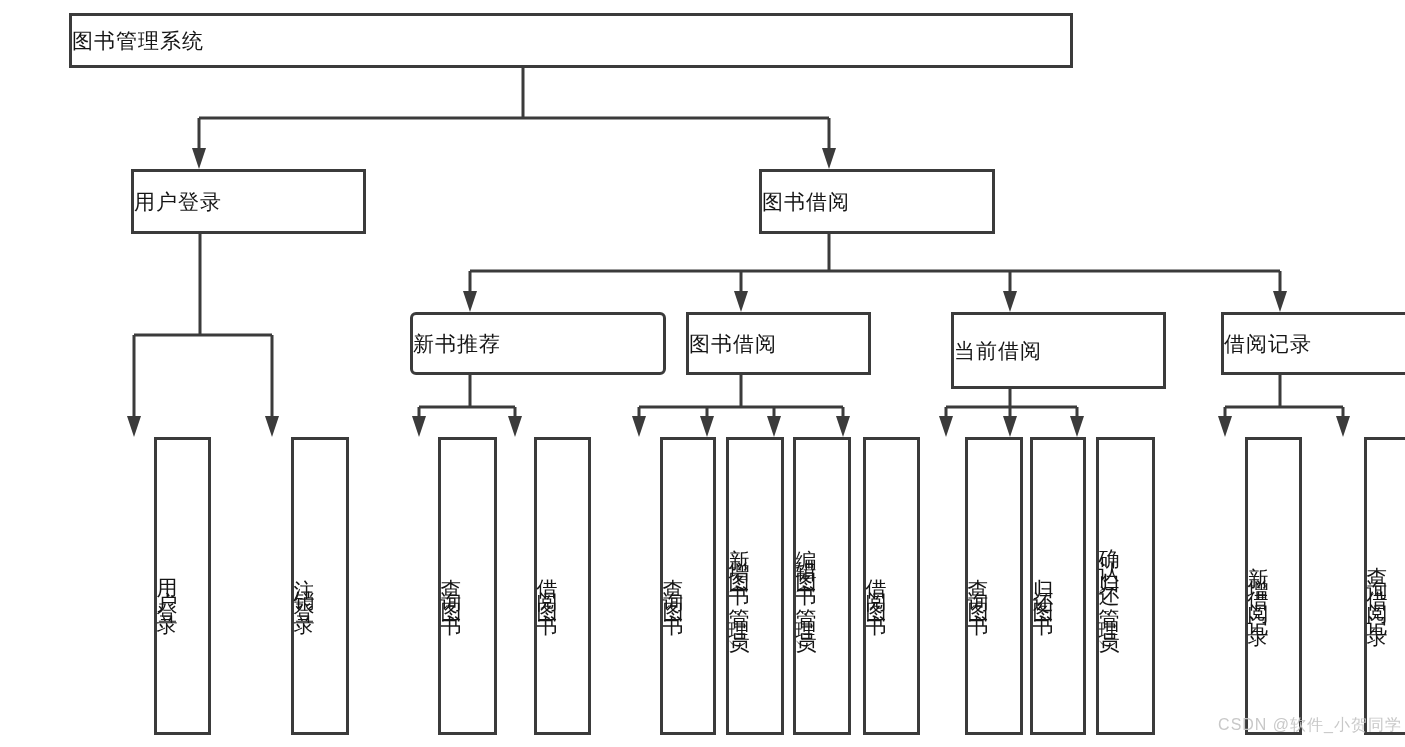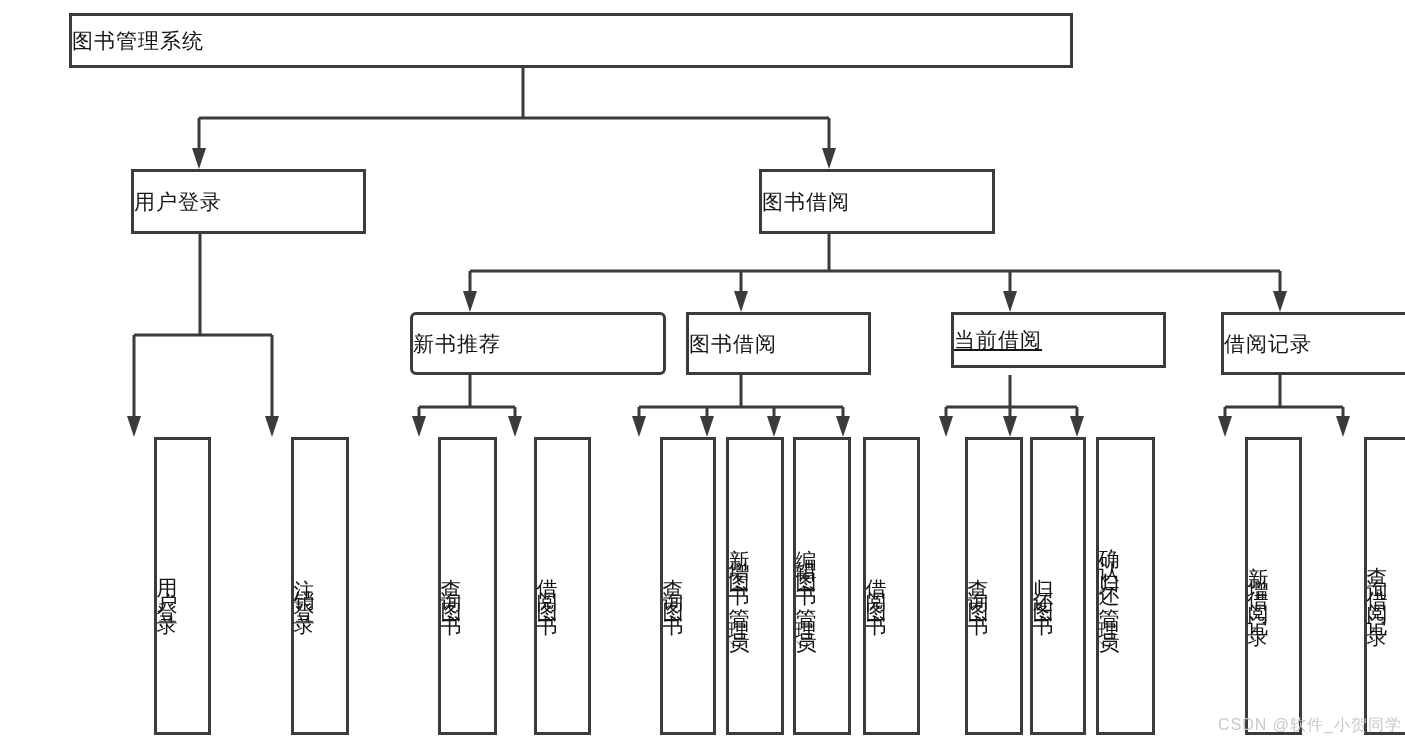--- a/index.html
+++ b/index.html
@@ -92,21 +92,21 @@
   <div class="node" style="left:711px;top:169px;width:236px;height:65px;">
     <span>图书借阅</span>
   </div>
 
   <div class="node" style="left:362px;top:312px;width:256px;height:63px;border-radius:6px;">
     <span>新书推荐</span>
   </div>
   <div class="node" style="left:638px;top:312px;width:185px;height:63px;">
     <span>图书借阅</span>
   </div>
-  <div class="node" style="left:903px;top:312px;width:215px;height:56px;text-decoration:underline;">
+  <div class="node" style="left:903px;top:312px;width:215px;height:77px;">
     <span>当前借阅</span>
   </div>
   <div class="node" style="left:1173px;top:312px;width:214px;height:63px;">
     <span>借阅记录</span>
   </div>
 
   <div class="node" style="left:106px;top:437px;width:57px;height:298px;">
     <span class="vtext">用户登录</span>
   </div>
   <div class="node" style="left:243px;top:437px;width:58px;height:298px;">

